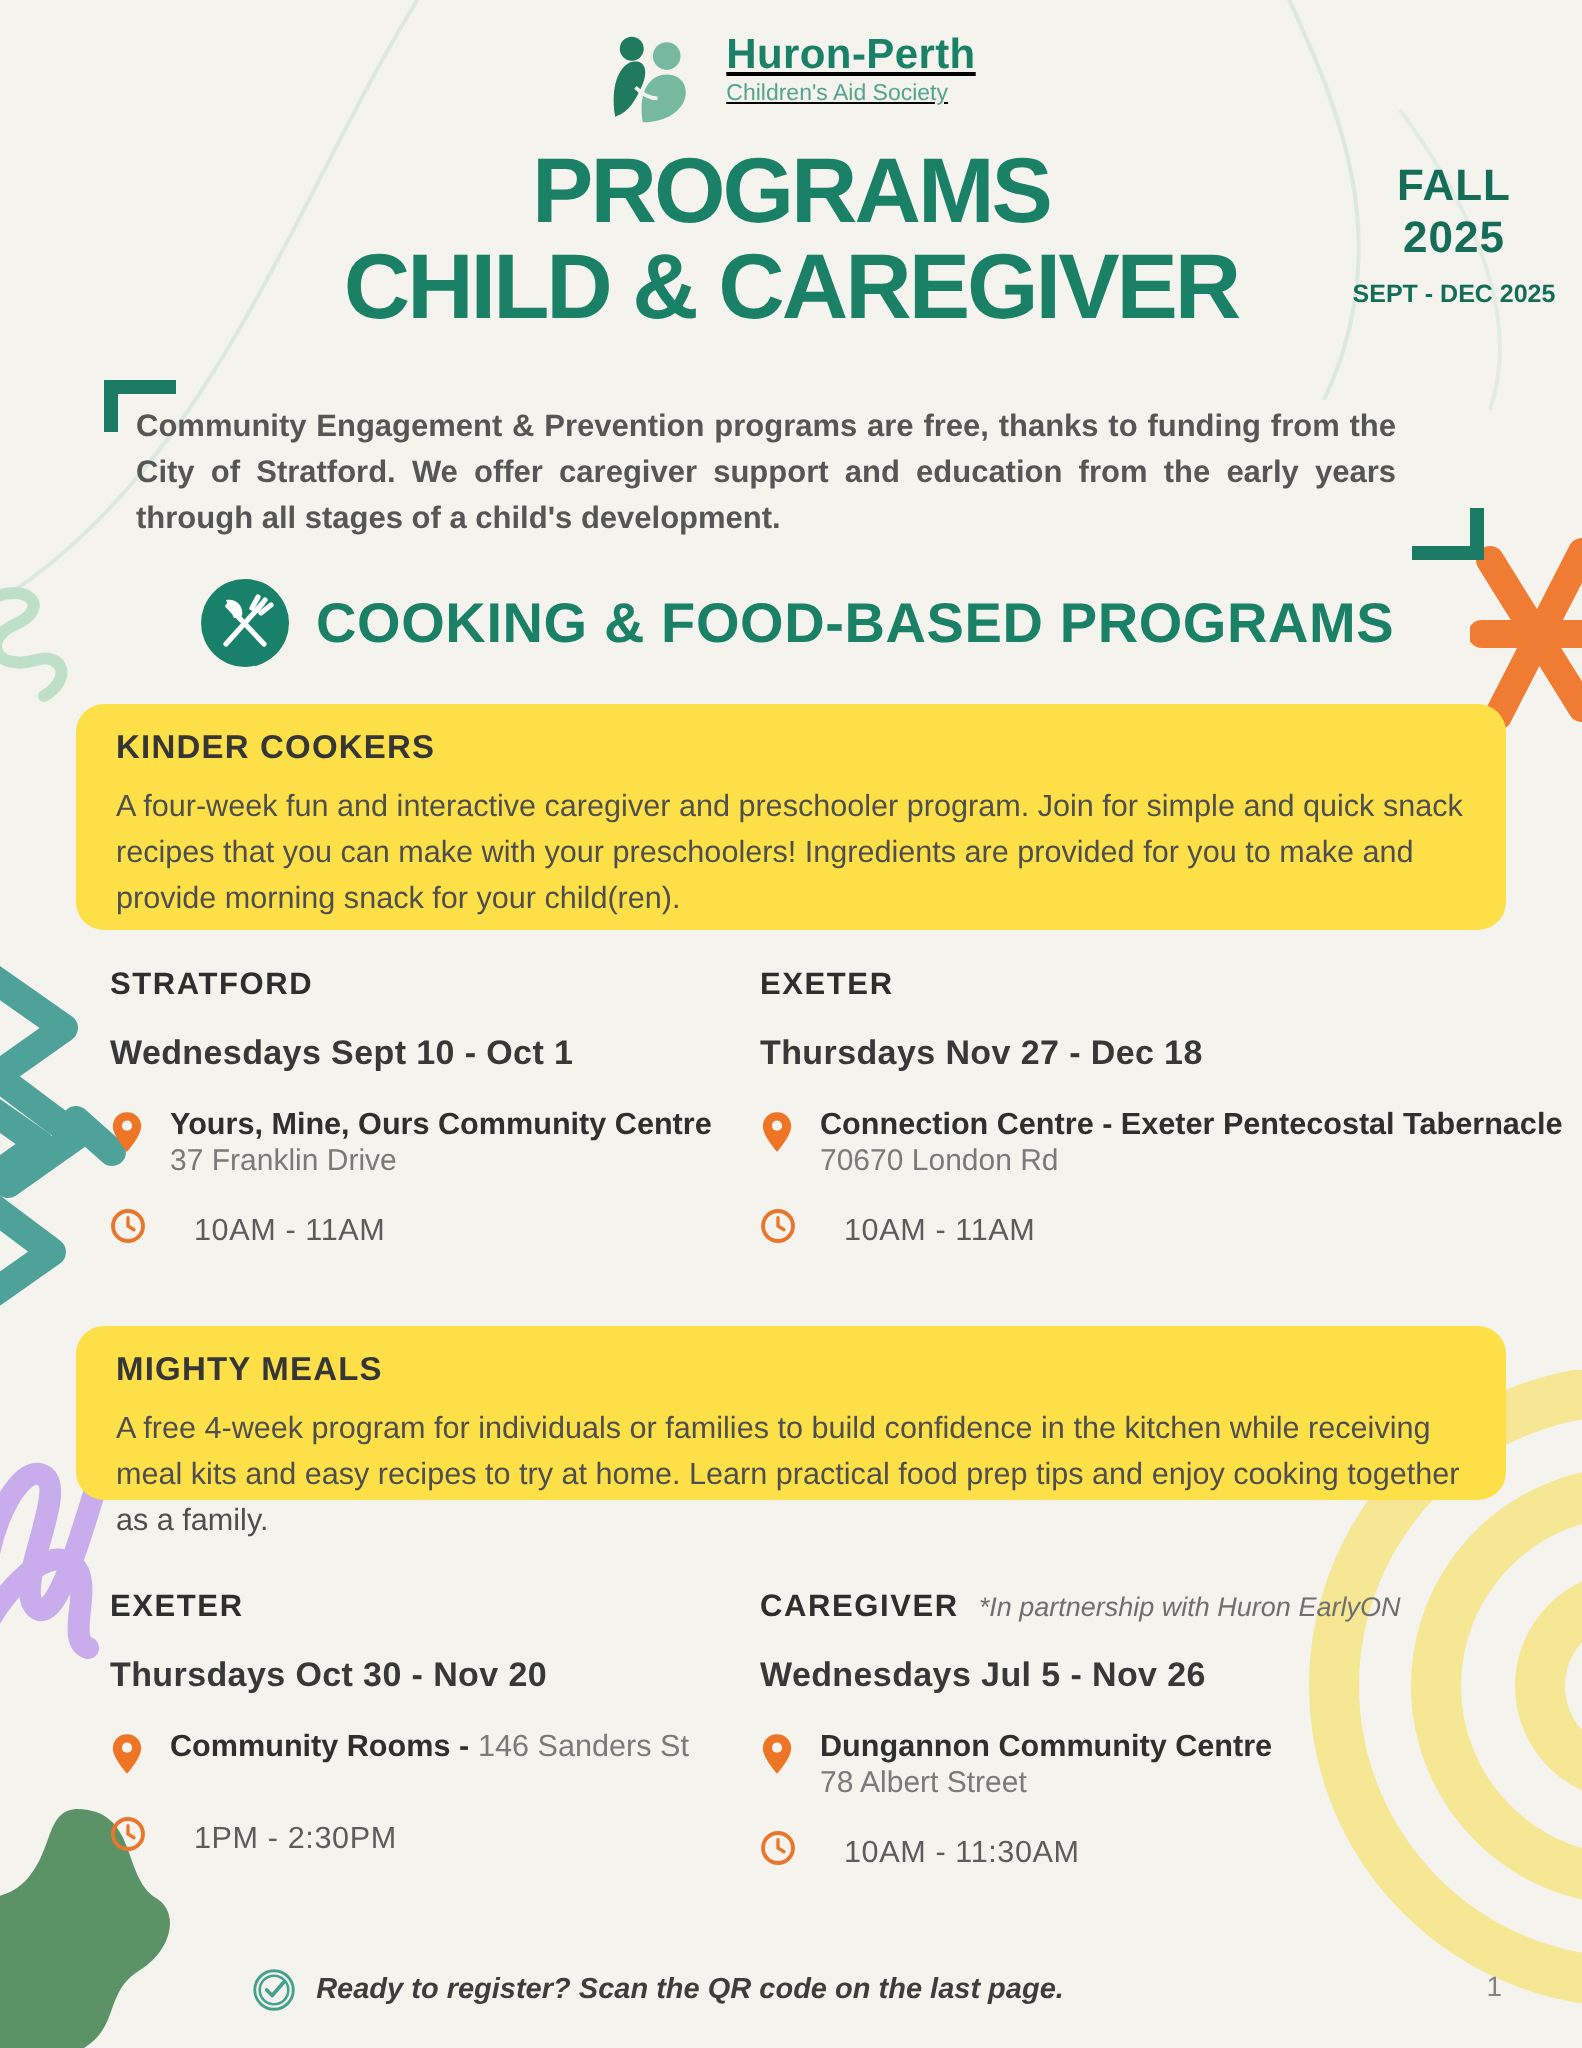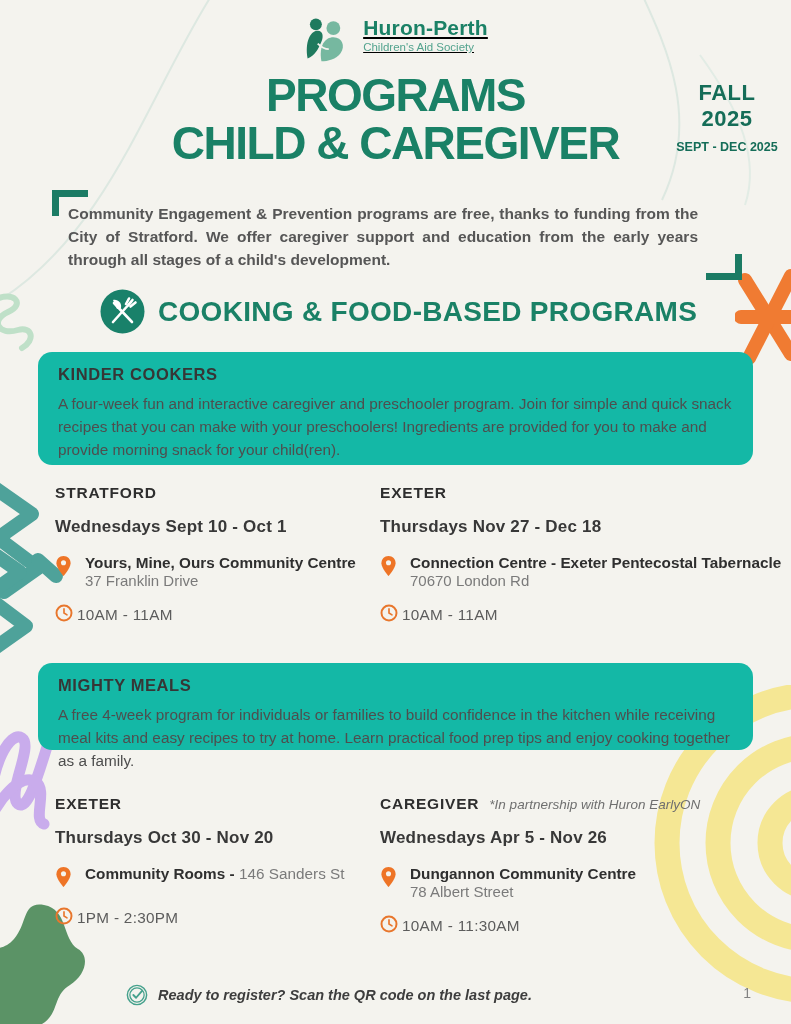--- a/index.html
+++ b/index.html
@@ -34,21 +34,21 @@
     border-right:7px solid #1b7b64; border-bottom:7px solid #1b7b64; }
   .intro-text {
     padding:13px 46px 0 16px; font-size:15.5px; line-height:1.48;
     color:#565656; text-align:justify;
   }
   
   .section-header { position:absolute; left:100px; top:289px; display:flex; align-items:center; gap:13px; }
   .section-title { font-size:28px; font-weight:800; color:#1a8166; letter-spacing:0.3px; }
   
   .card {
-    position:absolute; left:38px; width:715px; background:#14b8a6;
+    position:absolute; left:38px; width:715px; background:#fde047;
     border-radius:14px; padding:13px 20px 16px 20px;
   }
   .card-title { font-size:16.5px; font-weight:800; color:#363636; letter-spacing:0.6px; }
   .card-body { margin-top:9px; font-size:15.3px; line-height:1.5; color:#4e4e4e; }
   #card-1 { top:352px; height:113px; }
   #card-2 { top:663px; height:87px; }
   
   .sched { position:absolute; }
   #sched-1a { left:55px;  top:484px; width:310px; }
   #sched-1b { left:380px; top:484px; width:405px; }
@@ -57,21 +57,21 @@
   .city-line { display:flex; align-items:baseline; gap:10px; }
   .city { font-size:15.5px; font-weight:800; color:#2e2e2e; letter-spacing:0.8px; }
   .city-note { font-size:13.5px; font-style:italic; color:#6f6f6f; }
   .dates { margin-top:15px; font-size:17px; font-weight:700; color:#383838; letter-spacing:0.2px; }
   .loc-row { margin-top:17px; display:flex; gap:12px; align-items:flex-start; }
   .loc-row .icon-wrap { flex:0 0 18px; padding-top:1px; }
   .venue { font-size:15.3px; font-weight:800; color:#2f2f2f; }
   .address { font-size:15px; color:#7a7a7a; margin-top:0; }
   .inline-addr .address { display:inline; margin:0; font-size:15.3px; }
   .inline-addr .venue { display:inline; }
-  .time-row { margin-top:15px; display:flex; gap:4px; align-items:center; }
+  .time-row { margin-top:15px; display:flex; gap:24px; align-items:center; }
   .time { font-size:15.3px; color:#5c5c5c; letter-spacing:0.3px; }
   
   .footer-row {
     position:absolute; left:0; top:984px; width:658px;
     display:flex; justify-content:center; align-items:center; gap:10px;
   }
   .footer-text { font-size:14.5px; font-weight:700; font-style:italic; color:#3d3d3d; }
   .page-num { position:absolute; right:40px; top:985px; font-size:14px; color:#828282; }
 </style>
 </head>
@@ -262,21 +262,21 @@
       </span>
       <span class="time">1PM - 2:30PM</span>
     </div>
   </div>
 
   <div class="sched" id="sched-2b">
     <div class="city-line">
       <span class="city">CAREGIVER</span>
       <span class="city-note">*In partnership with Huron EarlyON</span>
     </div>
-    <div class="dates">Wednesdays Apr 5 - Nov 26</div>
+    <div class="dates">Wednesdays Jul 5 - Nov 26</div>
     <div class="loc-row">
       <span class="icon-wrap">
         <svg width="17" height="22" viewBox="0 0 24 30">
             <path d="M12,1 C6,1 2,5.5 2,11 C2,18 12,29 12,29 C12,29 22,18 22,11 C22,5.5 18,1 12,1 Z" fill="#ee7426"></path>
             <circle cx="12" cy="10.5" r="3.6" fill="#f4f3ee"></circle>
           </svg>
       </span>
       <div>
         <div class="venue">Dungannon Community Centre</div>
         <div class="address">78 Albert Street</div>

